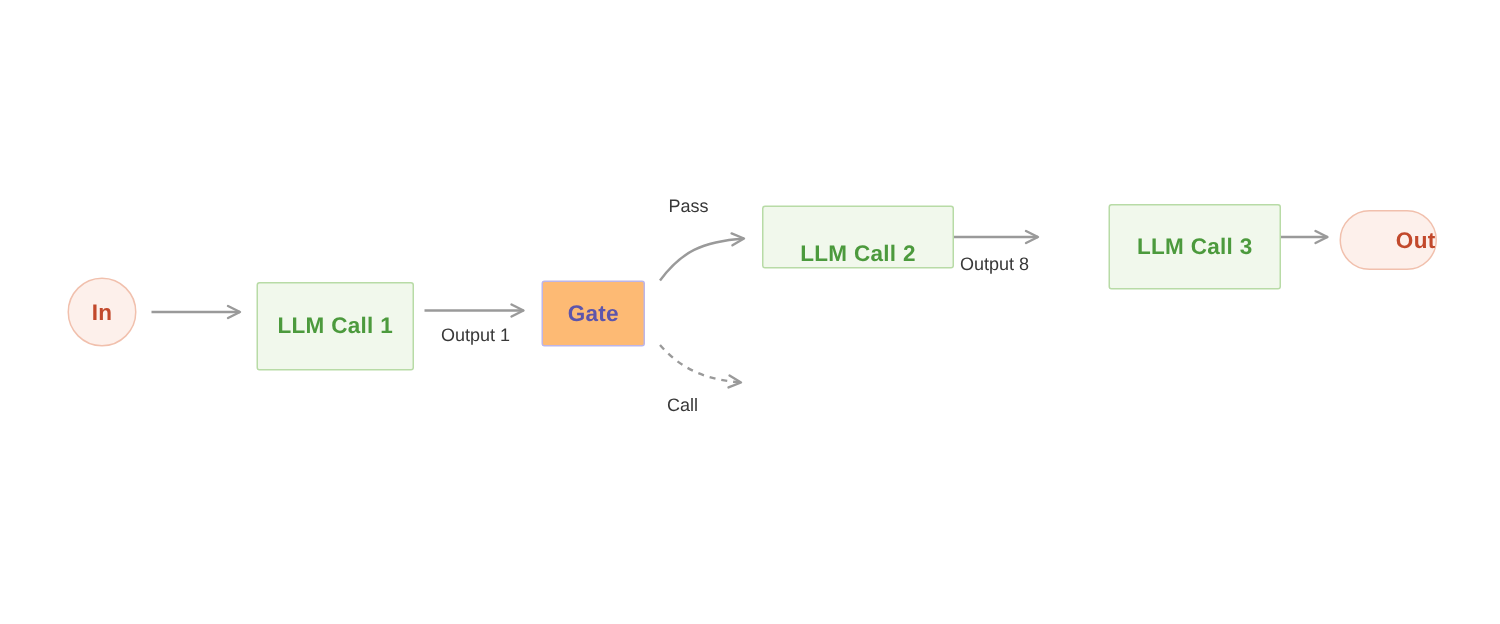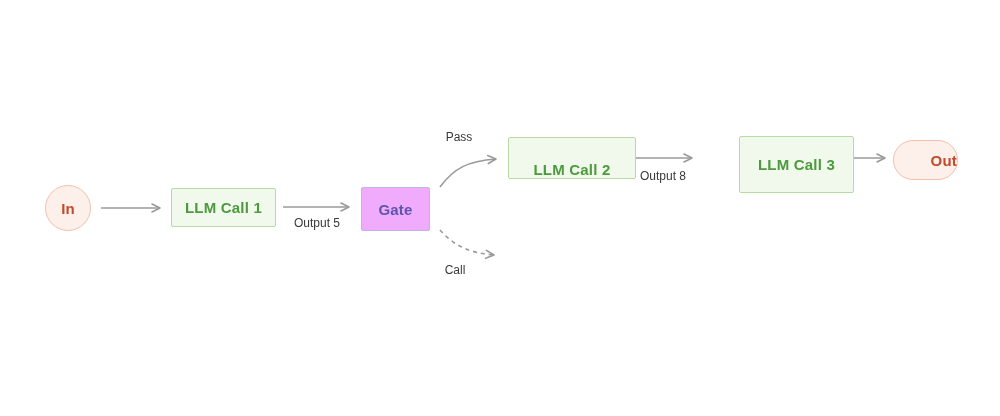--- a/index.html
+++ b/index.html
@@ -40,36 +40,36 @@
     background: #fdf0eb;
     border: 1px solid #f1c0ad;
     color: #c2492c;
   }
   .c-process {
     background: #f1f8ec;
     border: 1px solid #b8dba6;
     color: #4c9a3d;
   }
   .c-gate {
-    background: #f0abfc;
+    background: #fdba74;
     border: 1px solid #bcb5e8;
     color: #5d55ab;
   }
 
   .edge-label {
     position: absolute;
     transform: translateX(-50%);
     font-size: 12px;
     color: #383838;
     white-space: nowrap;
   }
 
   
   #node-in   { left: 45px;  top: 185px; width: 46px;  height: 46px; text-align: right; }
-  #node-llm1 { left: 171px; top: 188px; width: 105px; height: 39px; }
+  #node-llm1 { left: 171px; top: 188px; width: 105px; height: 59px; }
   #node-gate { left: 361px; top: 187px; width: 69px;  height: 44px; }
   #node-llm2 { left: 508px; top: 137px; width: 128px; height: 42px; align-items: flex-end; }
   #node-llm3 { left: 739px; top: 136px; width: 115px; height: 57px; }
   #node-out  { left: 893px; top: 140px; width: 65px;  height: 40px; justify-content: flex-end; }
   #node-exit { left: 508px; top: 238px; width: 64px;  height: 43px; }
 
   
   #label-output1 { left: 317px; top: 216px; }
   #label-pass    { left: 459px; top: 130px; }
   #label-fail    { left: 455px; top: 263px; }
@@ -112,18 +112,18 @@
 
   <div id="node-llm3" class="node shape-rect c-process">
     <span>LLM Call 3</span>
   </div>
 
   <div id="node-out" class="node shape-stadium c-terminal">
     <span>Out</span>
   </div>
 
 
-  <div id="label-output1" class="edge-label">Output 5</div>
+  <div id="label-output1" class="edge-label">Output 1</div>
   <div id="label-pass" class="edge-label">Pass</div>
   <div id="label-fail" class="edge-label">Call</div>
   <div id="label-output2" class="edge-label">Output 8</div>
 
 </div>
 
 </body></html>

